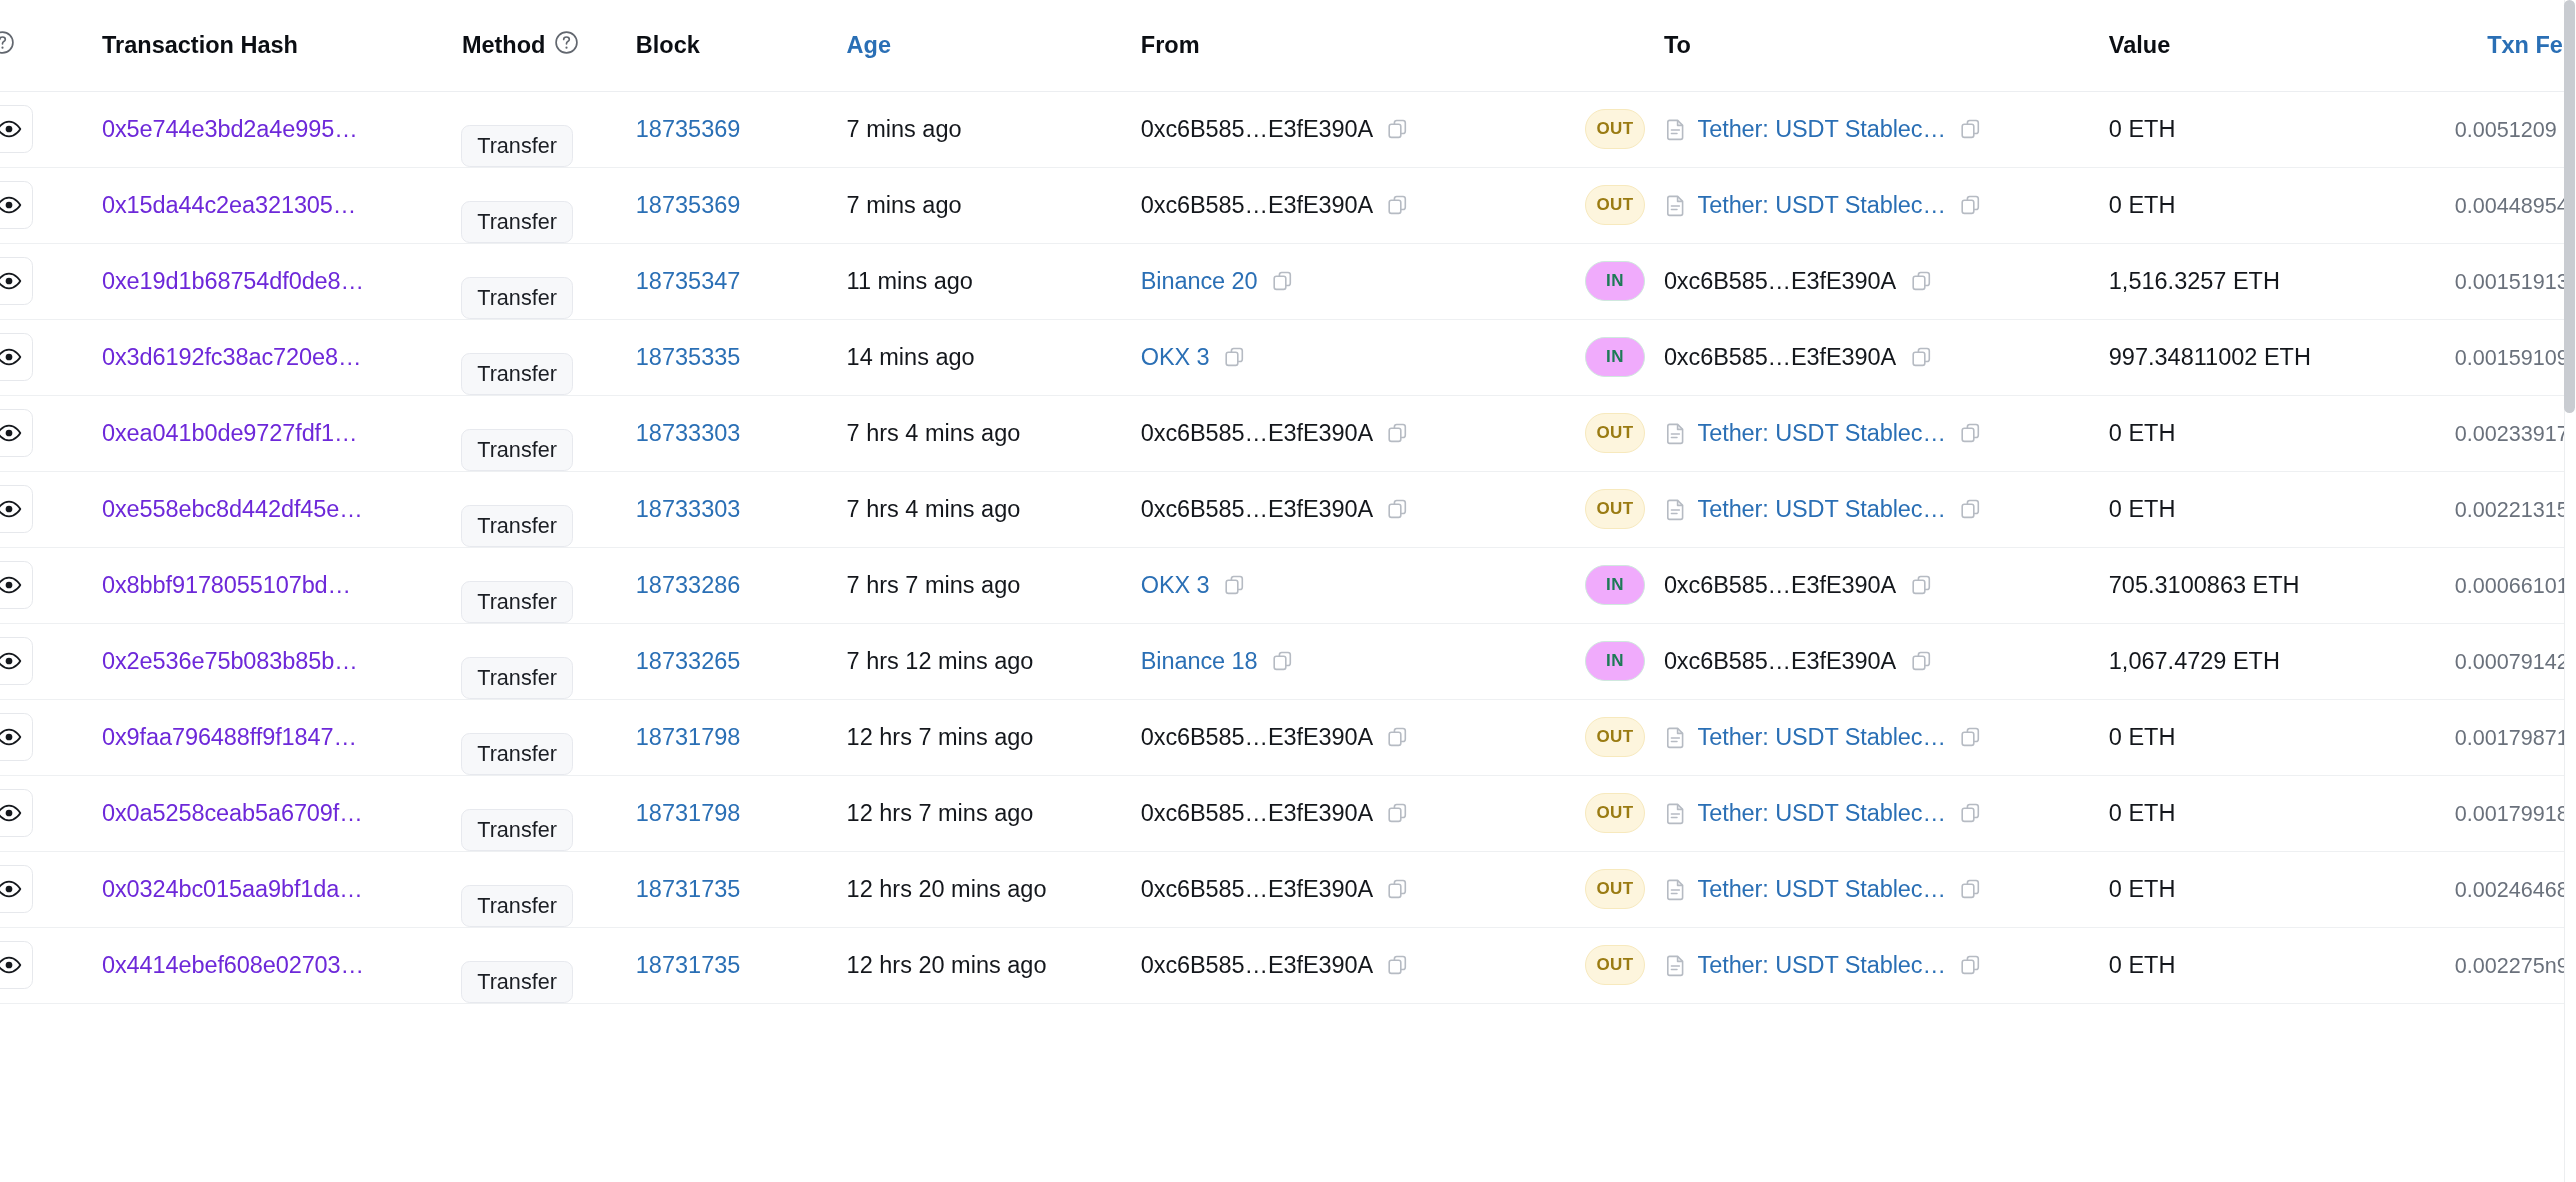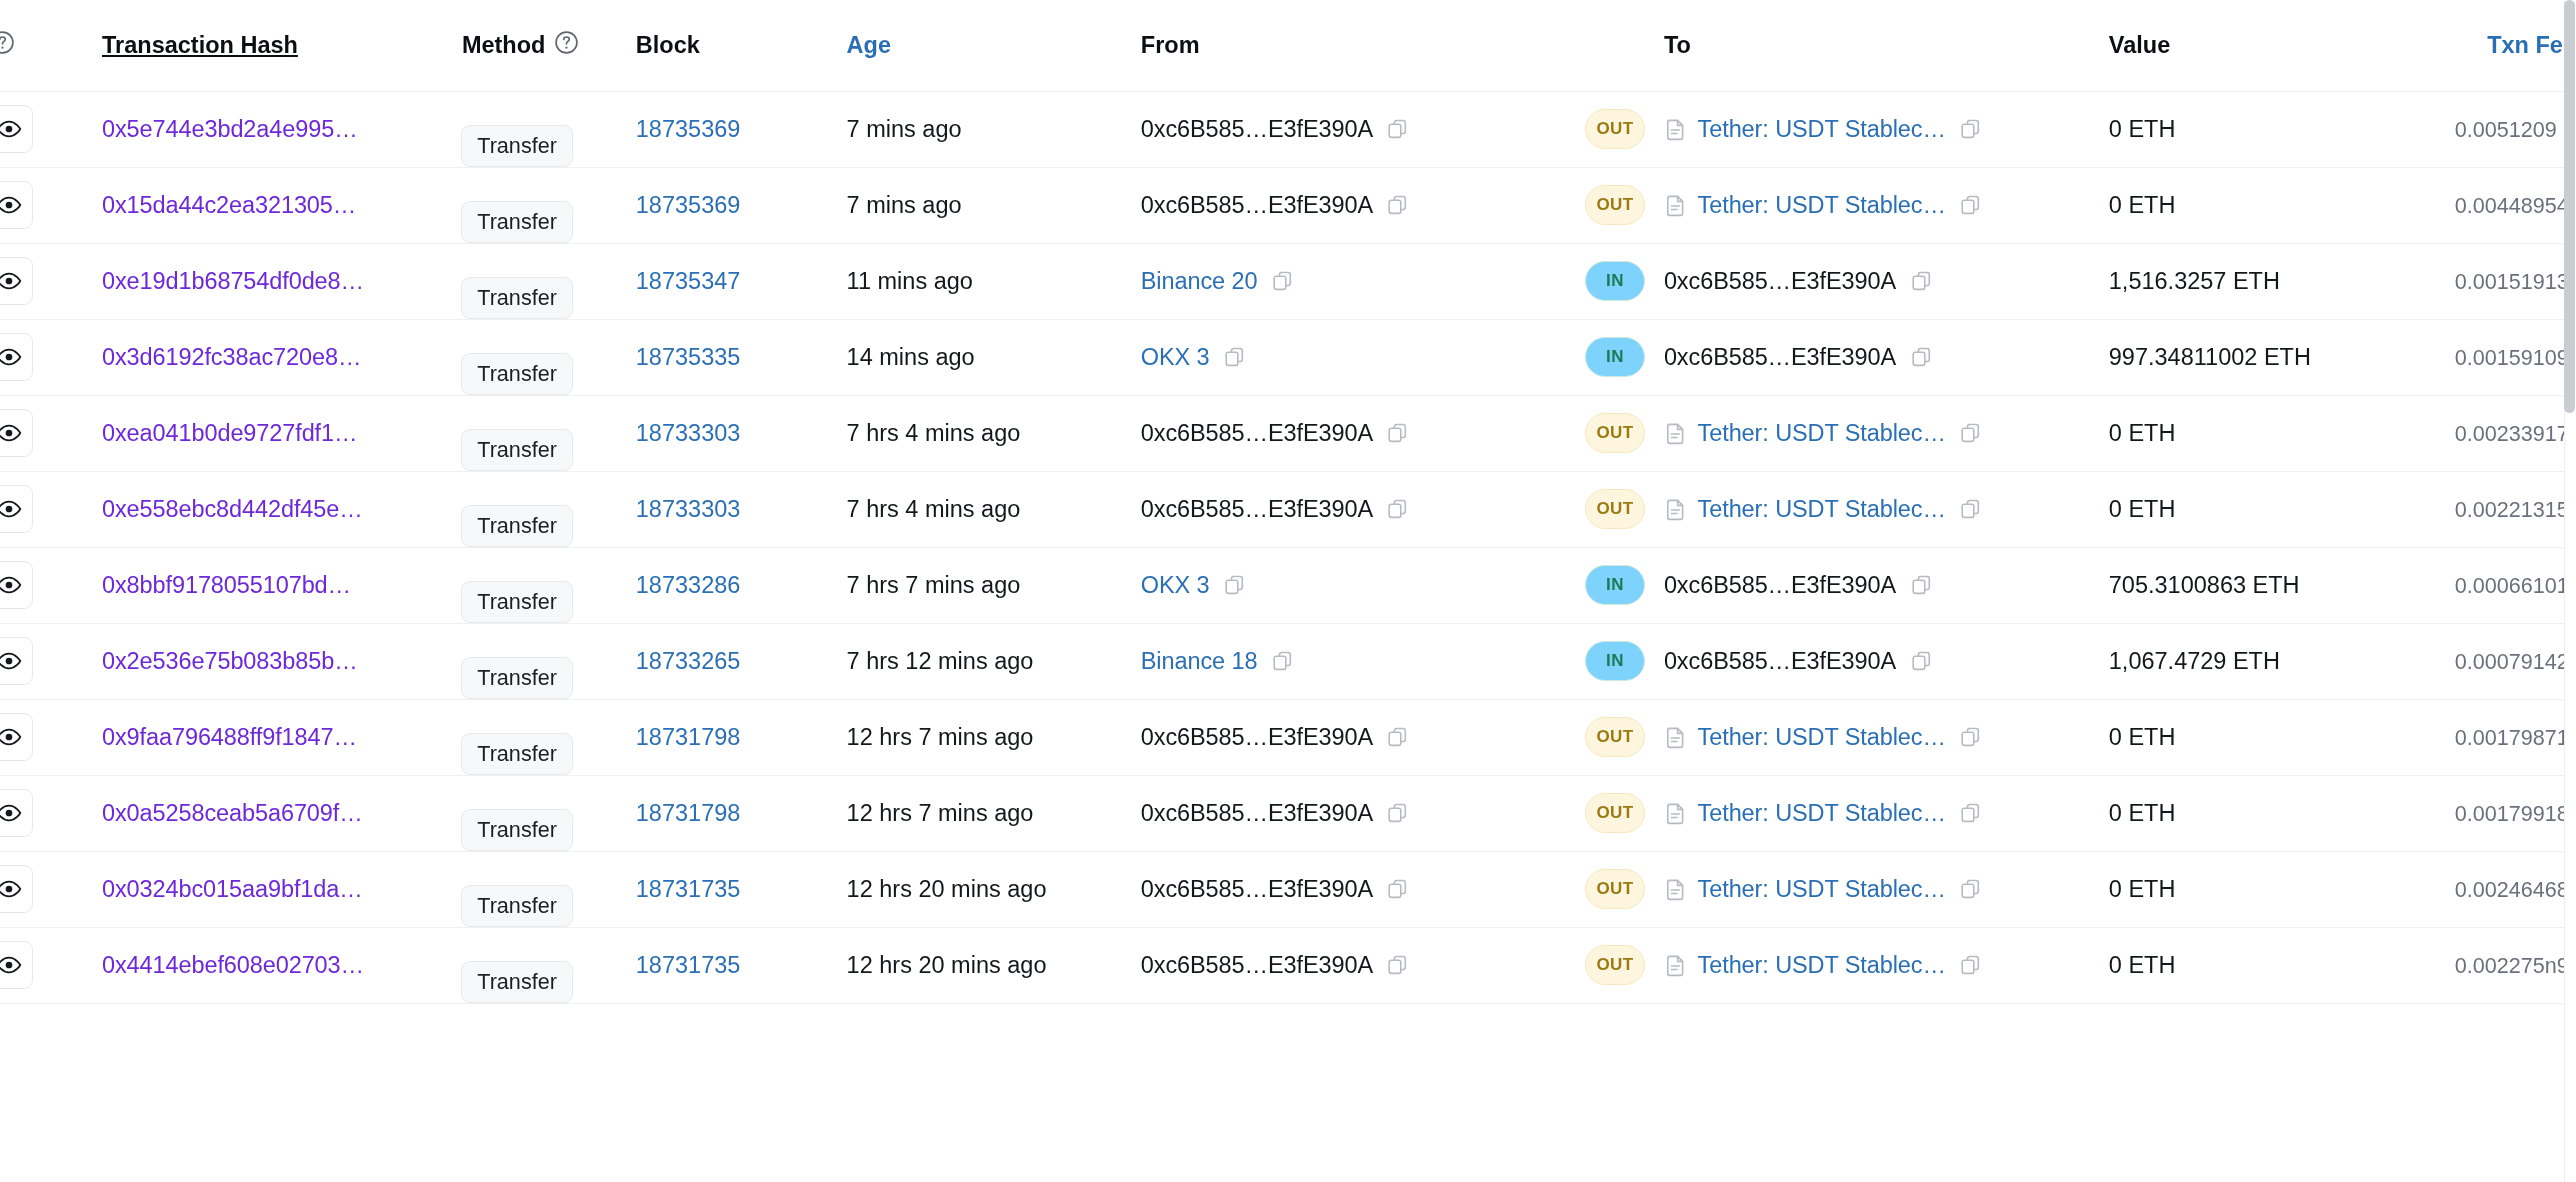--- a/index.html
+++ b/index.html
@@ -50,21 +50,21 @@
     text-align: left;
     vertical-align: middle;
     white-space: nowrap;
     background: #ffffff;
     border-bottom: 1.9px solid #eceef1;
   }
   thead th.sortable-col { color: #2a6fb5; font-weight: 700; }
   thead th .th-inner { display: flex; align-items: center; gap: 8.7px; }
 
   th.th-eye    .th-inner { padding-left: 0px;  margin-left: -9.6px; }
-  th.th-hash   .th-inner { padding-left: 37px; text-decoration: underline; }
+  th.th-hash   .th-inner { padding-left: 37px; }
   th.th-method .th-inner { padding-left: 2.9px;  }
   th.th-block  .th-inner { padding-left: 5.8px;  }
   th.th-age    .th-inner { padding-left: 9.6px; }
   th.th-from   .th-inner { padding-left: 5.8px;  }
   th.th-dir    .th-inner { padding-left: 0px;  }
   th.th-to     .th-inner { padding-left: 1.9px;  }
   th.th-value  .th-inner { padding-left: 3.8px;  }
   th.th-fee    .th-inner { padding-left: 3.8px; justify-content: flex-end;  }
 
   
@@ -148,21 +148,21 @@
     font-size: 17px;
     font-weight: 700;
     letter-spacing: 0.4px;
   }
   .dir-out {
     background: #fdf5dd;
     border: 1.4px solid #f7e9bd;
     color: #9a7b12;
   }
   .dir-in {
-    background: #7dd3fc;
+    background: #f0abfc;
     border: 1.4px solid #cfe8de;
     color: #1d7a56;
   }
 
   
   .value-text { font-size: 23.5px; color: #14171c; padding-left: 3.8px; }
   .fee-text   { font-size: 21.6px; color: #6a717c; padding-left: 3.8px; }
 
   
   .vscroll-track {

